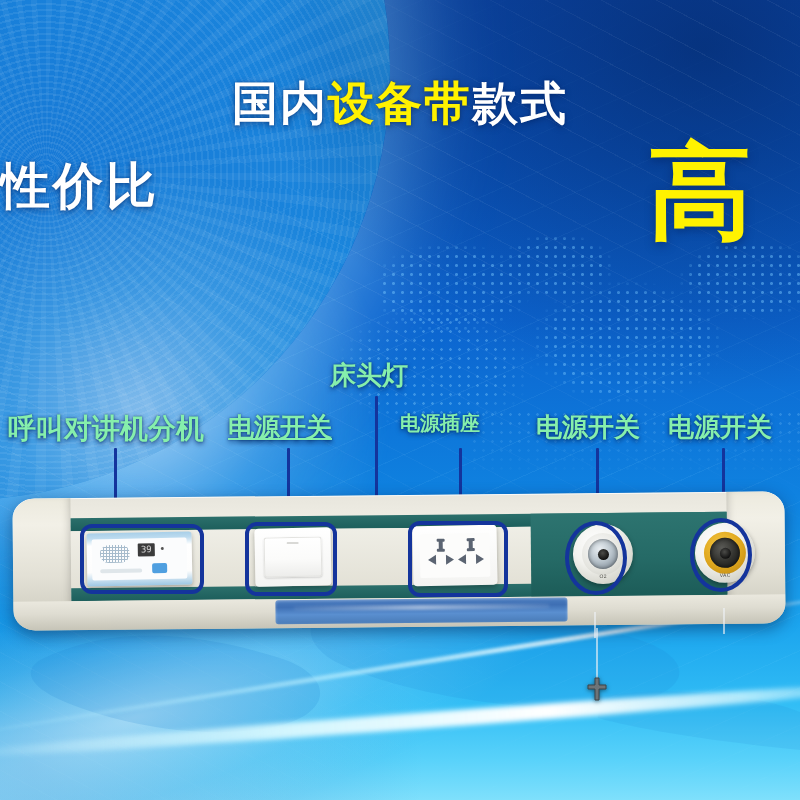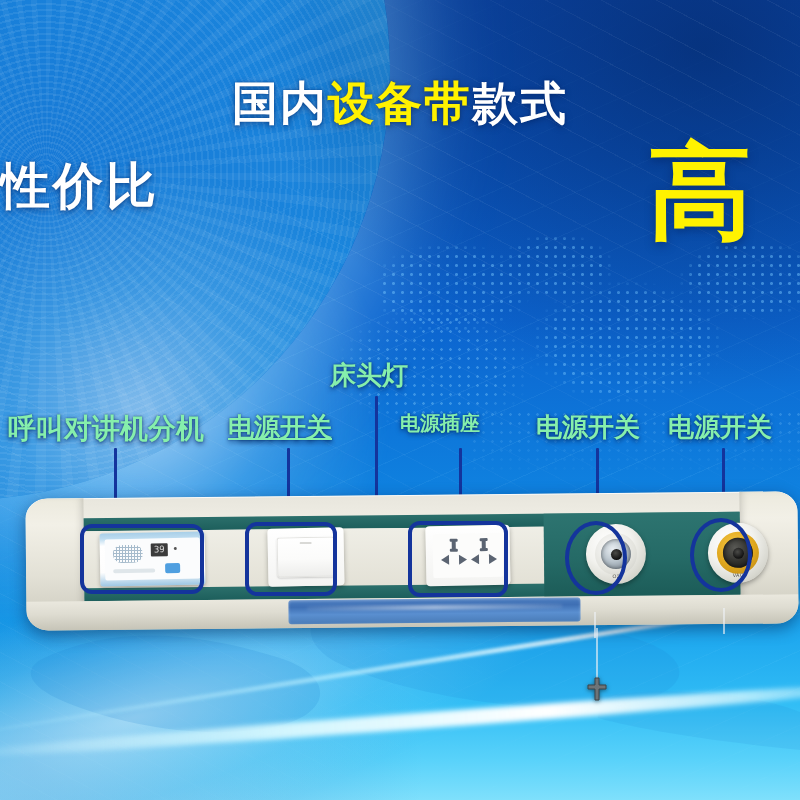--- a/index.html
+++ b/index.html
@@ -149,21 +149,21 @@
   }
 
   
   .callout{
     position:absolute;font-weight:bold;color:#86efac;white-space:nowrap;
     text-shadow:0 2px 5px rgba(0,35,95,.75), 0 0 2px rgba(0,40,110,.7);
   }
   .leader{position:absolute;background:#14349c;width:3px;border-radius:1px;}
 
   
-  .panel-wrap{position:absolute;left:26px;top:495px;width:736px;height:140px;}
+  .panel-wrap{position:absolute;left:13px;top:495px;width:736px;height:140px;}
   .panel{
     position:absolute;left:0;top:0;width:772px;height:132px;
     border-radius:22px/20px;
     background:linear-gradient(180deg,#e8e6dd 0%,#eeece3 16%,#e4e2d7 50%,#d7d5c9 74%,#c7c5b8 100%);
     box-shadow:0 5px 16px rgba(0,20,60,.45), inset 0 1px 0 rgba(255,255,255,.8);
     transform:rotate(-0.55deg);
     overflow:hidden;
   }
   .cap-l,.cap-r{
     position:absolute;top:0;height:132px;width:58px;

